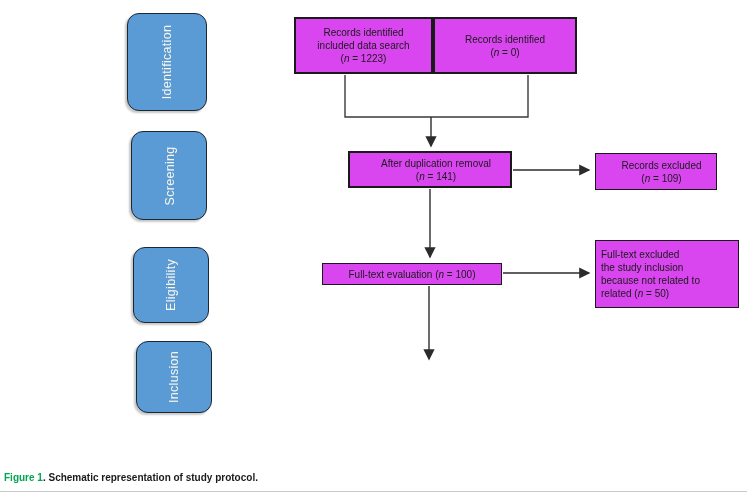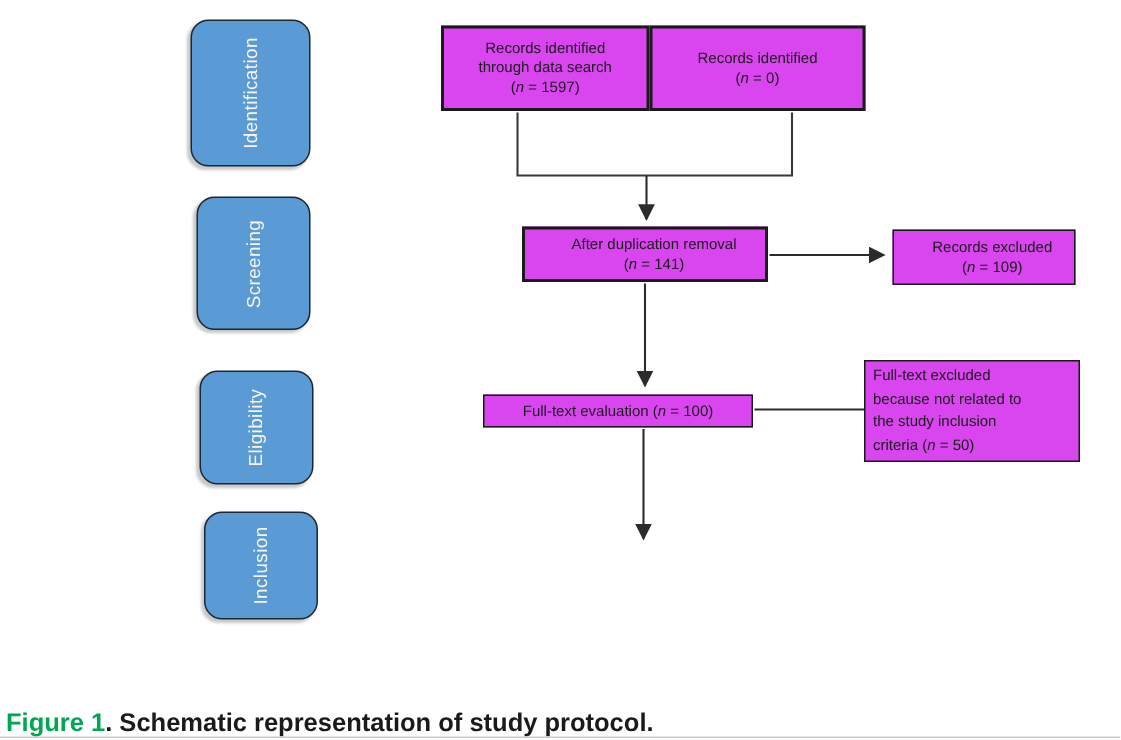--- a/index.html
+++ b/index.html
@@ -29,25 +29,25 @@
     position:absolute;background:#d946ef;border:1.5px solid #1a1a1a;box-sizing:border-box;
     display:flex;flex-direction:column;align-items:center;justify-content:center;
     font-size:10px;line-height:1.3;text-align:center;
   }
   .fbox .line{white-space:nowrap;}
   .box-a{left:294px;top:17px;width:139px;height:57px;border-width:2px;}
   .box-b{left:433px;top:17px;width:144px;height:57px;border-width:2px;}
   .box-dup{left:348px;top:151px;width:164px;height:37px;border-width:2px;padding-left:12px;}
   .box-rex{left:595px;top:153px;width:122px;height:37px;padding-left:11px;}
   .box-fte{left:322px;top:263px;width:180px;height:22px;}
-  .box-ftx{left:576px;top:240px;width:144px;height:68px;align-items:flex-start;text-align:left;padding:3px 5px;justify-content:space-between;}
+  .box-ftx{left:595px;top:240px;width:144px;height:68px;align-items:flex-start;text-align:left;padding:3px 5px;}
   .box-inc{left:345px;top:365px;width:148px;height:34px;}
 
   
-  .caption{position:absolute;left:4px;top:472px;font-size:17px;font-weight:bold;white-space:nowrap;}
+  .caption{position:absolute;left:4px;top:472px;font-size:10px;font-weight:bold;white-space:nowrap;}
   .fig-label{color:#00A651;}
   .bottom-rule{position:absolute;left:0;top:491px;width:747px;height:1px;background:#c9c9c9;}
 </style>
 </head>
 <body>
 
 <div class="canvas">
 
   <svg class="connectors" viewBox="0 0 747 493" xmlns="http://www.w3.org/2000/svg">
     <defs>
@@ -71,22 +71,22 @@
   </div>
   <div class="stage stage-eligibility">
     <span class="stage-label">Eligibility</span>
   </div>
   <div class="stage stage-inclusion">
     <span class="stage-label">Inclusion</span>
   </div>
 
   <div class="fbox box-a">
     <div class="line">Records identified</div>
-    <div class="line">through data search</div>
-    <div class="line"><span>(</span><i>n</i><span> = 1597)</span></div>
+    <div class="line">included data search</div>
+    <div class="line"><span>(</span><i>n</i><span> = 1223)</span></div>
   </div>
 
   <div class="fbox box-b">
     <div class="line">Records identified</div>
     <div class="line"><span>(</span><i>n</i><span> = 0)</span></div>
   </div>
 
   <div class="fbox box-dup">
     <div class="line">After duplication removal</div>
     <div class="line"><span>(</span><i>n</i><span> = 141)</span></div>
@@ -96,23 +96,23 @@
     <div class="line">Records excluded</div>
     <div class="line"><span>(</span><i>n</i><span> = 109)</span></div>
   </div>
 
   <div class="fbox box-fte">
     <div class="line"><span>Full-text evaluation (</span><i>n</i><span> = 100)</span></div>
   </div>
 
   <div class="fbox box-ftx">
     <div class="line">Full-text excluded</div>
+    <div class="line">the study inclusion</div>
     <div class="line">because not related to</div>
-    <div class="line">the study inclusion</div>
-    <div class="line"><span>criteria (</span><i>n</i><span> = 50)</span></div>
+    <div class="line"><span>related (</span><i>n</i><span> = 50)</span></div>
   </div>
 
 
   <div class="caption">
     <span class="fig-label">Figure 1</span><span>. </span><span>Schematic representation of study protocol.</span>
   </div>
 
   <div class="bottom-rule"></div>
 </div>
 

